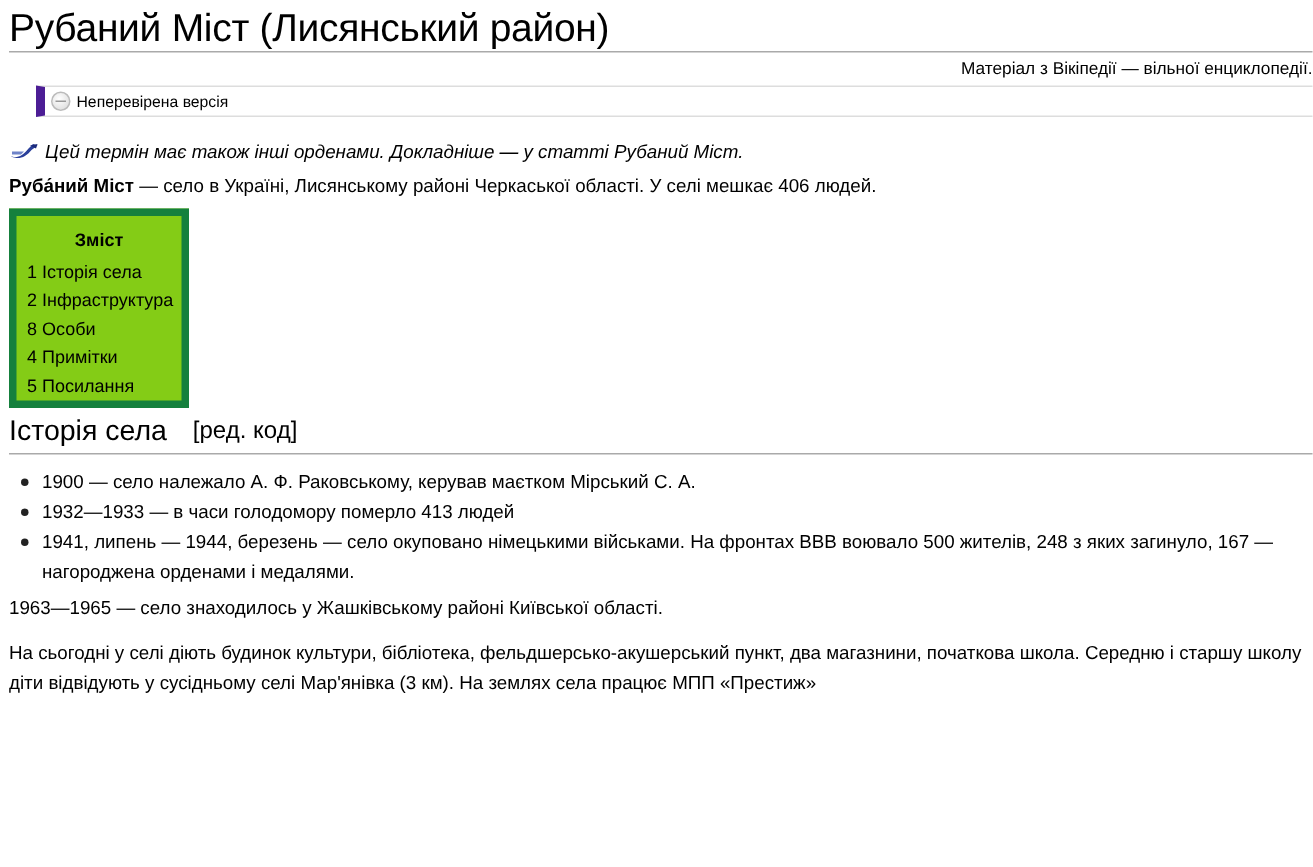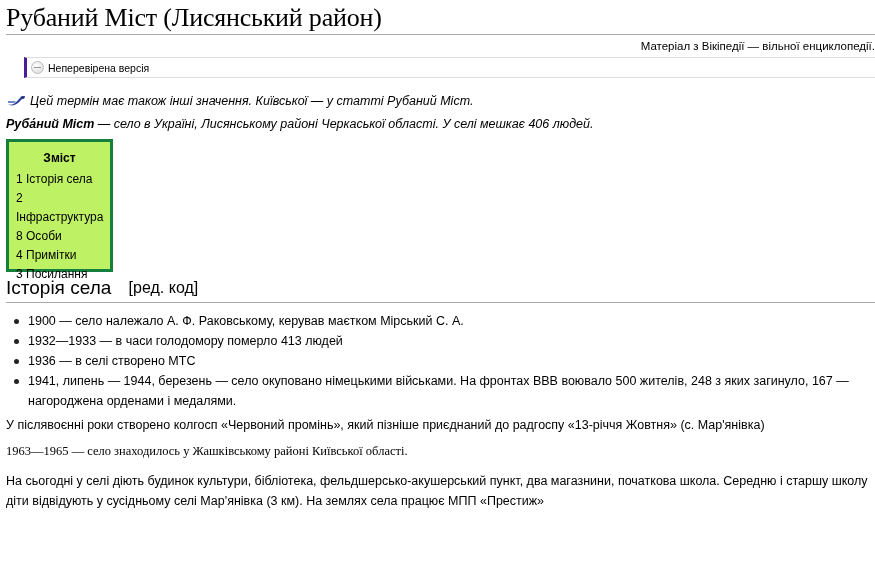--- a/index.html
+++ b/index.html
@@ -16,40 +16,40 @@
     font-size: 12.5px;
     position: relative;
   }
   .page {
     position: absolute;
     left: 6px;
     top: 0;
     width: 869px;
   }
   h1.title {
-    font-family: Liberation Serif, serif;
+    font-family: Liberation Sans, sans-serif;
     font-weight: normal;
     font-size: 26px;
     line-height: 30px;
     margin: 3px 0 0 0;
     padding-bottom: 1px;
     border-bottom: 1px solid #aaaaaa;
     letter-spacing: -0.2px;
   }
   .site-sub {
     font-size: 11.5px;
     margin-top: 4px;
     line-height: 14px;
     text-align: right;
   }
   .flagged {
     margin: 4px 0 0 18px;
     border-top: 1px solid #dddddd;
     border-bottom: 1px solid #dddddd;
-    border-left: 3px solid #4c1d95;
+    border-left: 6px solid #4c1d95;
     height: 19px;
     display: flex;
     align-items: center;
     font-size: 10.5px;
     padding-left: 4px;
   }
   .flag-icon {
     width: 13px;
     height: 13px;
     border-radius: 50%;
@@ -74,27 +74,26 @@
     line-height: 16px;
   }
   .hatnote-icon {
     width: 20px;
     height: 12px;
     margin-right: 4px;
   }
   p.lead {
     margin: 7px 0 0 0;
     line-height: 16px;
-    font-style: italic;
   }
   .toc {
     margin-top: 7px;
-    border: 3px solid #15803d;
-    background: #bef264;
-    width: 107px;
+    border: 5px solid #15803d;
+    background: #84cc16;
+    width: 120px;
     padding: 5px 0 7px 7px;
     box-sizing: border-box;
     height: 133px;
   }
   .toc-title {
     text-align: center;
     font-weight: bold;
     font-size: 12px;
     margin-bottom: 5px;
     margin-top: 4px;
@@ -163,45 +162,43 @@
     <span class="flag-icon"></span>
     <span>Неперевірена версія</span>
   </div>
 
   <div class="hatnote">
     <svg class="hatnote-icon" viewBox="0 0 20 12">
       <path d="M1 9 C5 11, 9 9, 13 4 L16 1 L19 2 L15 5 C11 10, 6 12, 1 9 Z" fill="#2a3f9a"></path>
       <path d="M2 6 L10 6 L8 8 L2 8 Z" fill="#6f84c9"></path>
       <path d="M14 2 L19 1 L18 4 Z" fill="#1b2a7a"></path>
     </svg>
-    <span>Цей термін має також інші значення. Київської — у статті Рубаний Міст.</span>
+    <span>Цей термін має також інші орденами. Докладніше — у статті Рубаний Міст.</span>
   </div>
 
   <p class="lead"><b>Руба́ний Міст</b><span> — село в Україні, Лисянському районі Черкаської області. У селі мешкає 406 людей.</span></p>
 
   <div class="toc">
     <div class="toc-title">Зміст</div>
     <div class="toc-item">1 Історія села</div>
     <div class="toc-item">2 Інфраструктура</div>
     <div class="toc-item">8 Особи</div>
     <div class="toc-item">4 Примітки</div>
-    <div class="toc-item">3 Посилання</div>
+    <div class="toc-item">5 Посилання</div>
   </div>
 
   <h2 class="section">
     <span>Історія села</span>
     <span class="editsection"><span>[</span><span>ред.</span> <span>код</span><span>]</span></span>
   </h2>
 
   <ul class="bullets">
     <li>1900 — село належало А. Ф. Раковському, керував маєтком Мірський С. А.</li>
     <li>1932—1933 — в часи голодомору померло 413 людей</li>
-    <li>1936 — в селі створено МТС</li>
     <li>1941, липень — 1944, березень — село окуповано німецькими військами. На фронтах ВВВ воювало 500 жителів, 248 з яких загинуло, 167 — нагороджена орденами і медалями.</li>
   </ul>
 
-  <p class="body">У післявоєнні роки створено колгосп «Червоний промінь», який пізніше приєднаний до радгоспу «13-річчя Жовтня» (с. Мар'янівка)</p>
   <p class="body">1963—1965 — село знаходилось у Жашківському районі Київської області.</p>
 
 
   <p class="infra">На сьогодні у селі діють будинок культури, бібліотека, фельдшерсько-акушерський пункт, два магазнини, початкова школа. Середню і старшу школу діти відвідують у сусідньому селі Мар'янівка (3 км). На землях села працює МПП «Престиж»</p>
 
 </div>
 
 </body></html>

